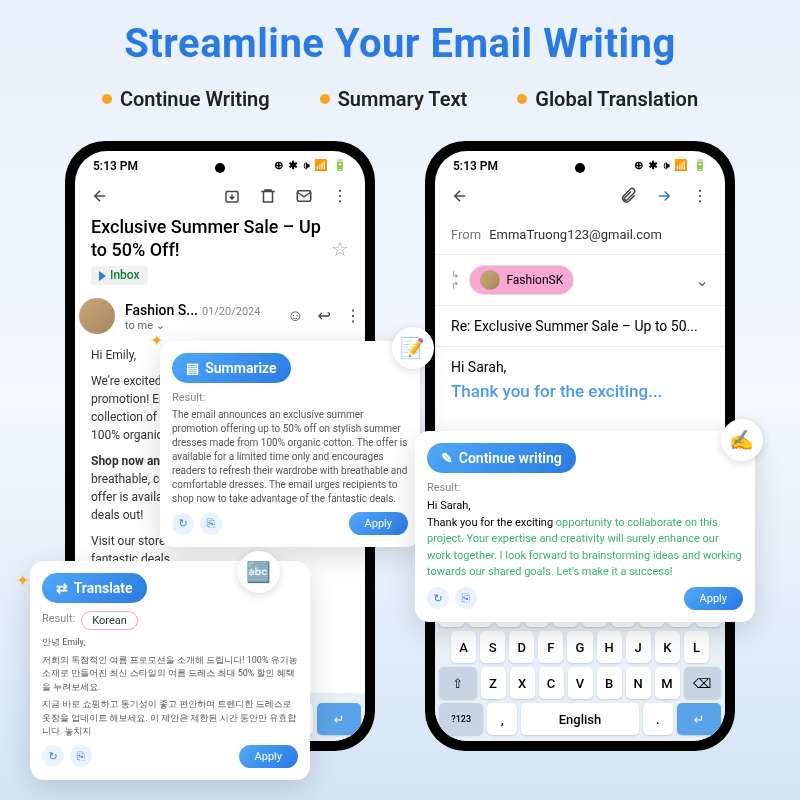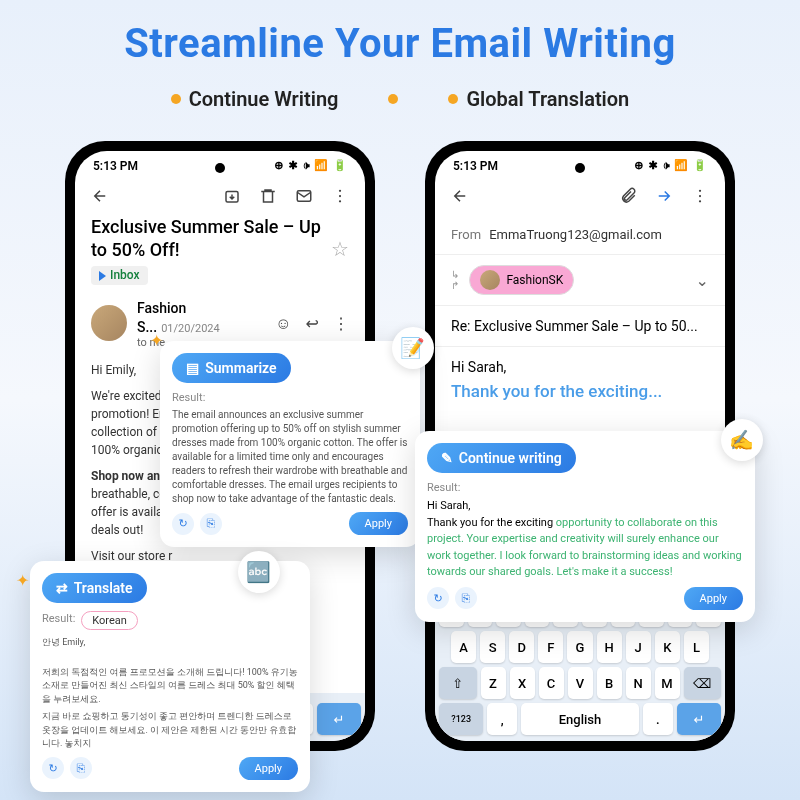--- a/index.html
+++ b/index.html
@@ -18,21 +18,21 @@
 .status-icons span{font-size:11px}
 .camera-notch{position:absolute;top:12px;left:50%;transform:translateX(-50%);width:10px;height:10px;background:#000;border-radius:50%}
 .toolbar{display:flex;align-items:center;padding:10px 16px;gap:18px}
 .toolbar-right{margin-left:auto;display:flex;gap:18px;align-items:center}
 .icon{display:inline-flex;align-items:center;justify-content:center;color:#444}
 .email-title{padding:0 16px;font-size:18px;font-weight:500;line-height:1.3}
 .title-row{display:flex;align-items:flex-end;gap:8px}
 .star{color:#aaa;font-size:20px}
 .inbox-chip{display:inline-flex;align-items:center;gap:4px;margin-top:4px;font-size:12px;color:#15803d;background:#f0f0f0;padding:2px 8px;border-radius:4px}
 .inbox-chip::before{content:"";width:0;height:0;border-top:5px solid transparent;border-bottom:5px solid transparent;border-left:7px solid #2b7ae3}
-.sender-row{display:flex;align-items:center;padding:12px 16px 8px;gap:10px}
+.sender-row{display:flex;align-items:center;padding:12px 4px 8px;gap:10px}
 .avatar{width:36px;height:36px;border-radius:50%;background:linear-gradient(135deg,#c9a87a,#a68560);flex-shrink:0}
 .sender-info{flex:1}
 .sender-name{font-size:14px;font-weight:500}
 .sender-date{font-size:11px;color:#888;margin-left:4px}
 .to-me{font-size:11px;color:#666}
 .sender-actions{display:flex;gap:14px;color:#555}
 .email-body{padding:4px 16px;font-size:12px;line-height:1.5;color:#333}
 .email-body p{margin-bottom:8px}
 .card{position:absolute;background:#fff;border-radius:14px;box-shadow:0 8px 30px rgba(0,0,0,0.15);padding:12px}
 .card-title{display:inline-flex;align-items:center;gap:6px;background:linear-gradient(135deg,#4fa8f5,#2b7ae3);color:#fff;font-weight:600;font-size:14px;padding:7px 14px;border-radius:18px;margin-bottom:8px}
@@ -77,20 +77,21 @@
 <body>
 
 <div class="headline">Streamline Your Email Writing</div>
 <div class="features">
   <div class="feature">
       <span class="dot"></span>
       <span>Continue Writing</span>
     </div>
   <div class="feature">
       <span class="dot"></span>
+      <span>Summary Text</span>
     </div>
   <div class="feature">
       <span class="dot"></span>
       <span>Global Translation</span>
     </div>
 </div>
 
 <div class="phones">
 
 <div class="phone phone-left">
@@ -313,21 +314,21 @@
   <div class="card-title">
     <span>⇄</span>
     <span>Translate</span>
   </div>
   <div style="display:flex;align-items:center">
     <span class="result-label">Result:</span>
     <span class="lang-chip">Korean</span>
   </div>
   <div class="translate-text">
     <div>안녕 Emily,</div>
-    <div style="margin-top:16px">저희의 독점적인 여름 프로모션을 소개해 드립니다! 100% 유기농 소재로 만들어진 최신 스타일의 여름 드레스 최대 50% 할인 혜택을 누려보세요.</div>
+    <div style="margin-top:4px">저희의 독점적인 여름 프로모션을 소개해 드립니다! 100% 유기농 소재로 만들어진 최신 스타일의 여름 드레스 최대 50% 할인 혜택을 누려보세요.</div>
     <div style="margin-top:4px">지금 바로 쇼핑하고 통기성이 좋고 편안하며 트렌디한 드레스로 옷장을 업데이트 해보세요. 이 제안은 제한된 시간 동안만 유효합니다. 놓치지</div>
   </div>
   <div style="display:flex;align-items:center;justify-content:space-between">
     <div class="mini-actions">
       <button class="mini-btn">↻</button>
       <button class="mini-btn">⎘</button>
     </div>
     <button class="apply-btn">Apply</button>
   </div>
 </div>

